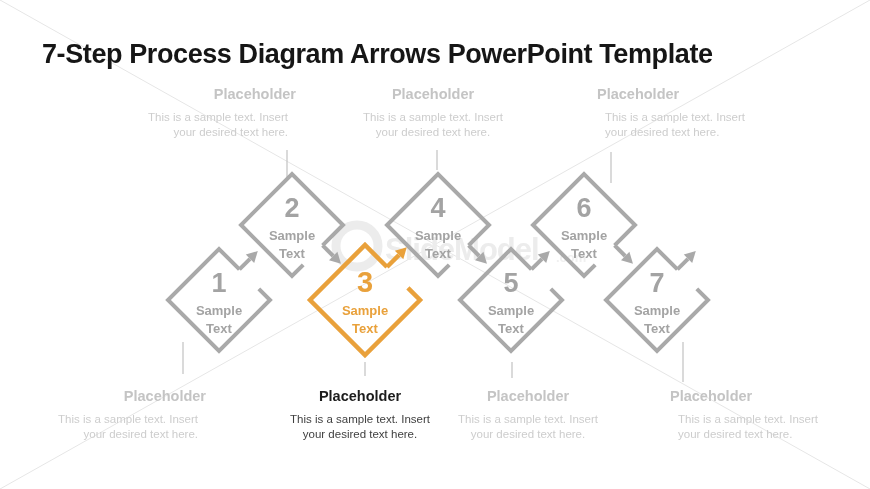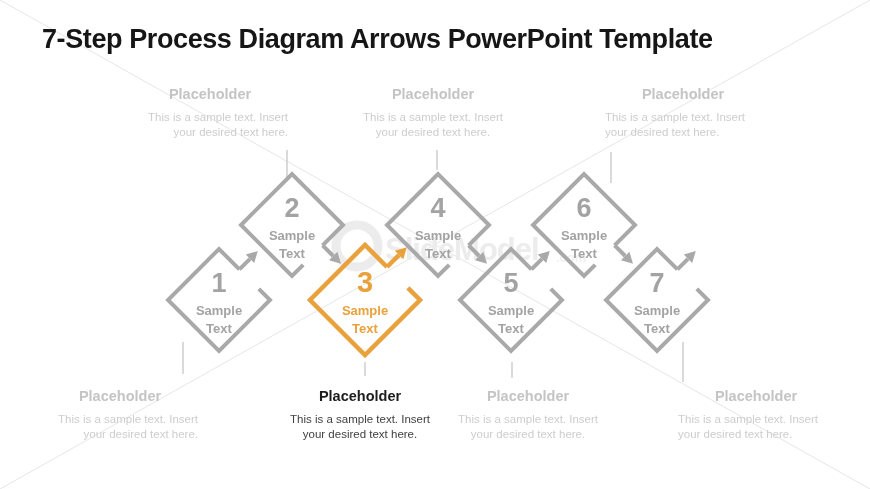--- a/index.html
+++ b/index.html
@@ -1,27 +1,27 @@
 <!DOCTYPE html>
 <html><head>
 <meta charset="utf-8">
 <style>
   html,body{margin:0;padding:0;background:#ffffff;}
   .slide{
     position:relative;width:870px;height:489px;background:#ffffff;overflow:hidden;
     font-family:"Liberation Sans",sans-serif;
   }
   .slide-title{
-    position:absolute;left:42px;top:24px;width:780px;
+    position:absolute;left:42px;top:39px;width:780px;
     font-size:27px;font-weight:600;letter-spacing:-0.4px;color:#161616;
     white-space:nowrap;
   }
   svg.canvas{position:absolute;left:0;top:0;}
   .ph{position:absolute;width:172px;}
-  .ph-heading{font-size:14.5px;font-weight:700;color:#c4c4c4;margin:0 0 5px 0;text-align:center;}
+  .ph-heading{font-size:14.5px;font-weight:700;color:#c4c4c4;margin:0 0 5px 0;}
   .ph-body{font-size:11.5px;line-height:1.32;color:#cdcdcd;margin:8px;}
   .ph-right{text-align:right;}
   .ph-center{text-align:center;}
   .ph-left{text-align:left;}
   .ph-active .ph-heading{color:#1c1c1c;}
   .ph-active .ph-body{color:#3f3f3f;}
 </style>
 </head>
 <body>
 

